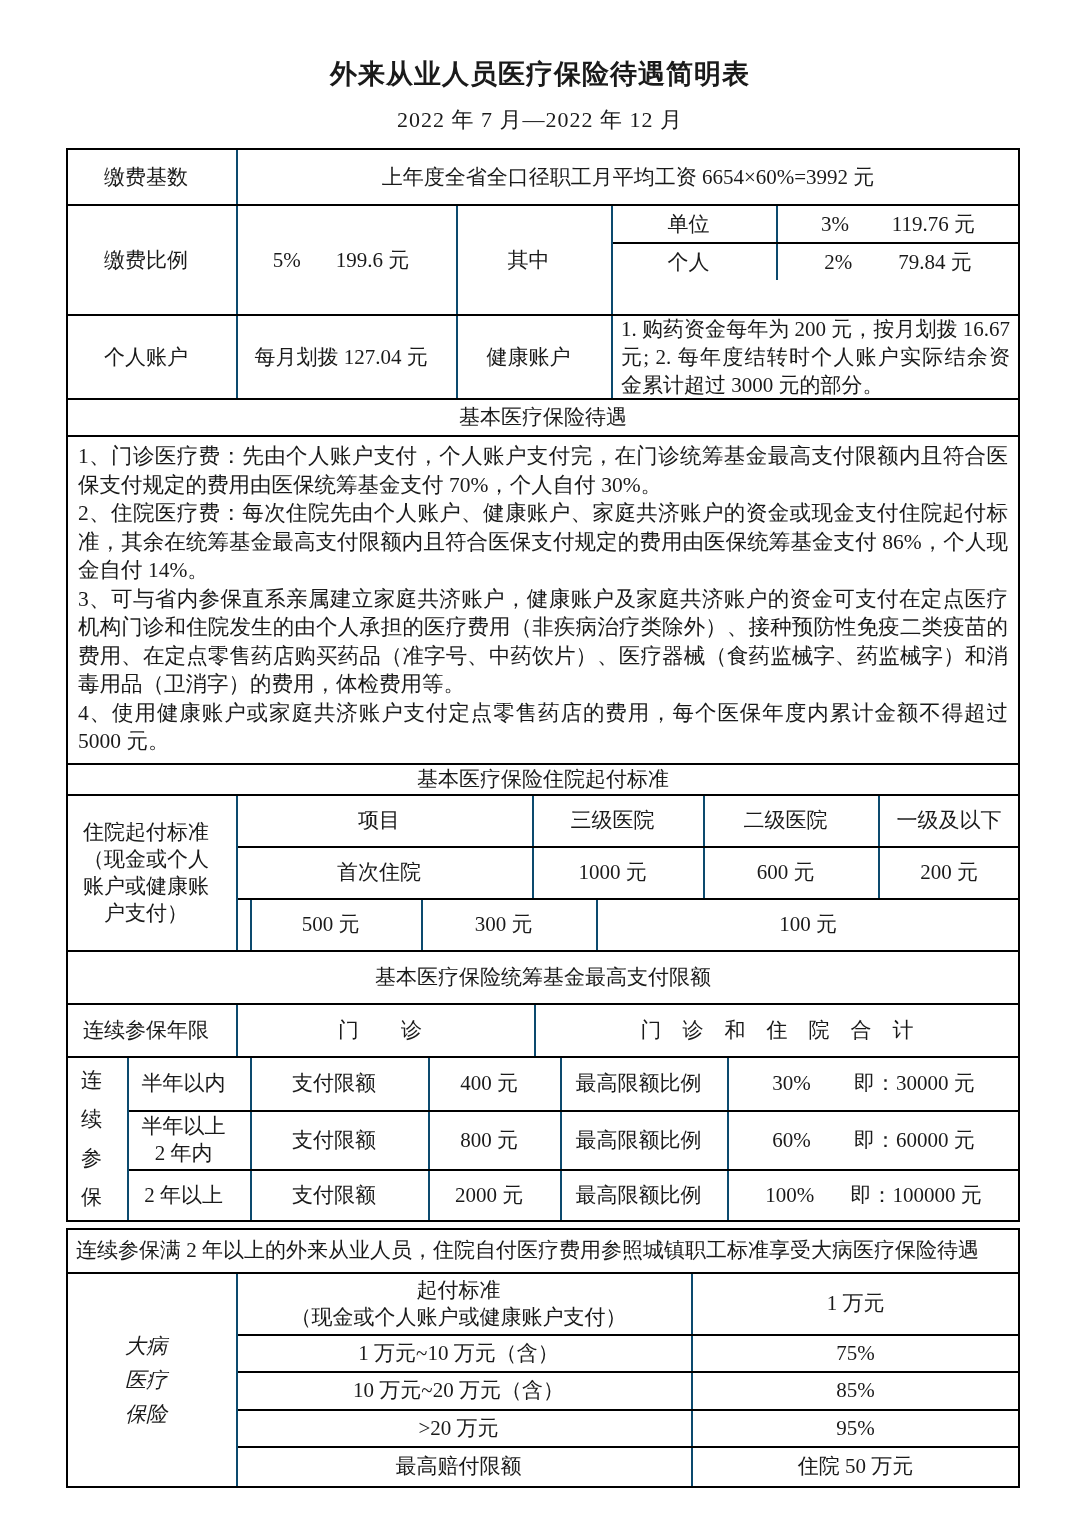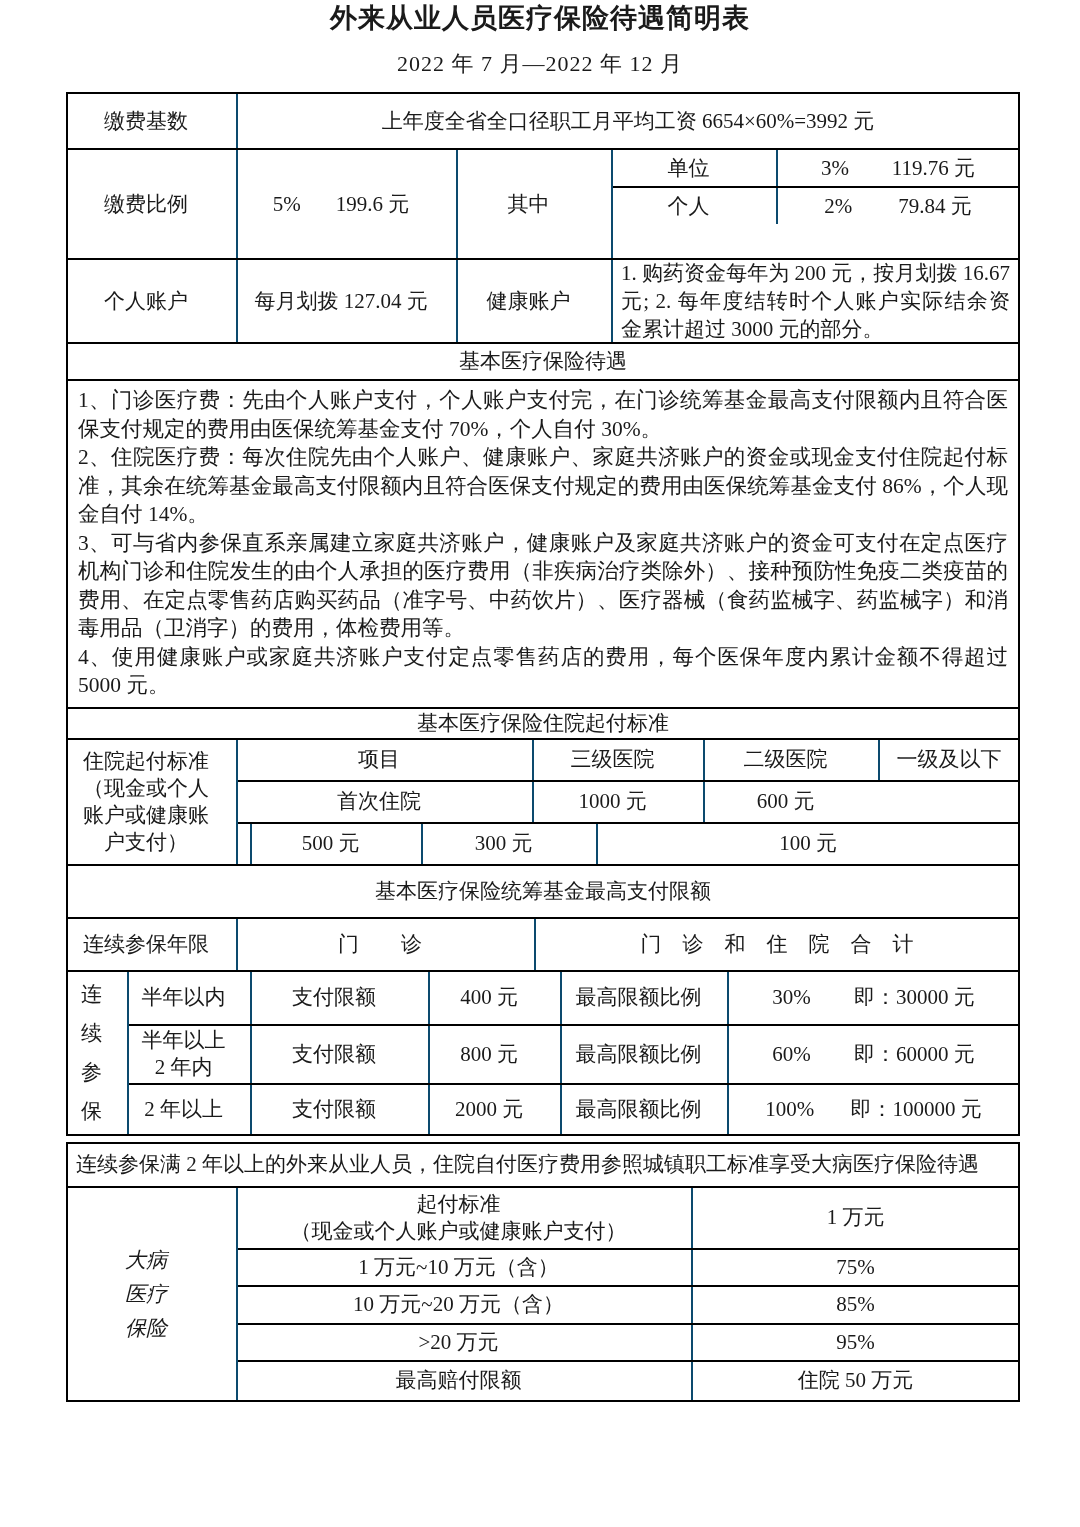--- a/index.html
+++ b/index.html
@@ -2,21 +2,21 @@
 <html><head>
 <meta charset="utf-8">
 <style>
   html,body{margin:0;padding:0;background:#ffffff;}
   body{
     width:1080px;height:1527px;position:relative;
     font-family:"Liberation Serif","DejaVu Serif",serif;
     color:#1a1a1a;
     -webkit-font-smoothing:antialiased;
   }
-  .title{text-align:center;font-size:27px;font-weight:bold;letter-spacing:1px;}
+  .title{padding-top:56px;text-align:center;font-size:27px;font-weight:bold;letter-spacing:1px;}
   .subtitle{margin-top:13px;text-align:center;font-size:22px;letter-spacing:1px;}
   .doc{width:950px;margin-left:66px;border:2px solid #000;}
   .doc1{margin-top:13px;}
   .doc2{margin-top:6px;}
   .row{display:flex;align-items:stretch;}
   .col{display:flex;flex-direction:column;flex:1 1 auto;min-width:0;}
   .bt{border-top:2px solid #000;}
   .bl{border-left:2px solid #0c4a6e;margin-left:12px;}
   .cell{
     display:flex;align-items:center;justify-content:center;
@@ -37,21 +37,21 @@
   .nw{flex:0 0 47px;}
   .mw1{flex:0 0 109px;}
   .mw2{flex:0 0 166px;}
   .mw3{flex:0 0 120px;}
   .mw4{flex:0 0 155px;}
   .ow{flex:0 0 286px;}
   
   .dw{flex:0 0 441px;}
   
   .h54{height:54px;}  .h53{height:36px;}  .h82{height:82px;}
-  .h35{height:35px;}  .h29{height:29px;}  .h50{height:40px;}
+  .h35{height:35px;}  .h29{height:29px;}  .h50{height:50px;}
   .h51{height:51px;}  .h52{height:52px;}  .h57{height:57px;}
   .h49{height:49px;}  .h42{height:42px;}  .h60{height:60px;}
   .h36{height:36px;}  .h38{height:38px;}
   .pair{justify-content:space-evenly;}
   .textblock{
     display:block;text-align:justify;padding:6px 8px;
     font-size:21px;line-height:28px;align-self:center;
   }
   .paras{padding:5px 10px 7px 10px;}
   .paras p{margin:0;text-align:justify;font-size:21.5px;line-height:28.5px;}
@@ -129,20 +129,21 @@
       <div class="row h50">
         <div class="cell hw2">项目</div>
         <div class="cell hw3 bl">三级医院</div>
         <div class="cell hw4 bl">二级医院</div>
         <div class="cell grow bl">一级及以下</div>
       </div>
       <div class="row h50 bt">
         <div class="cell hw2">首次住院</div>
         <div class="cell hw3 bl">1000 元</div>
         <div class="cell hw4 bl">600 元</div>
+        <div class="cell grow bl">200 元</div>
       </div>
       <div class="row h50 bt">
         <div class="cell hw3 bl">500 元</div>
         <div class="cell hw4 bl">300 元</div>
         <div class="cell grow bl">100 元</div>
       </div>
     </div>
   </div>
 
   <div class="row h51 bt">

